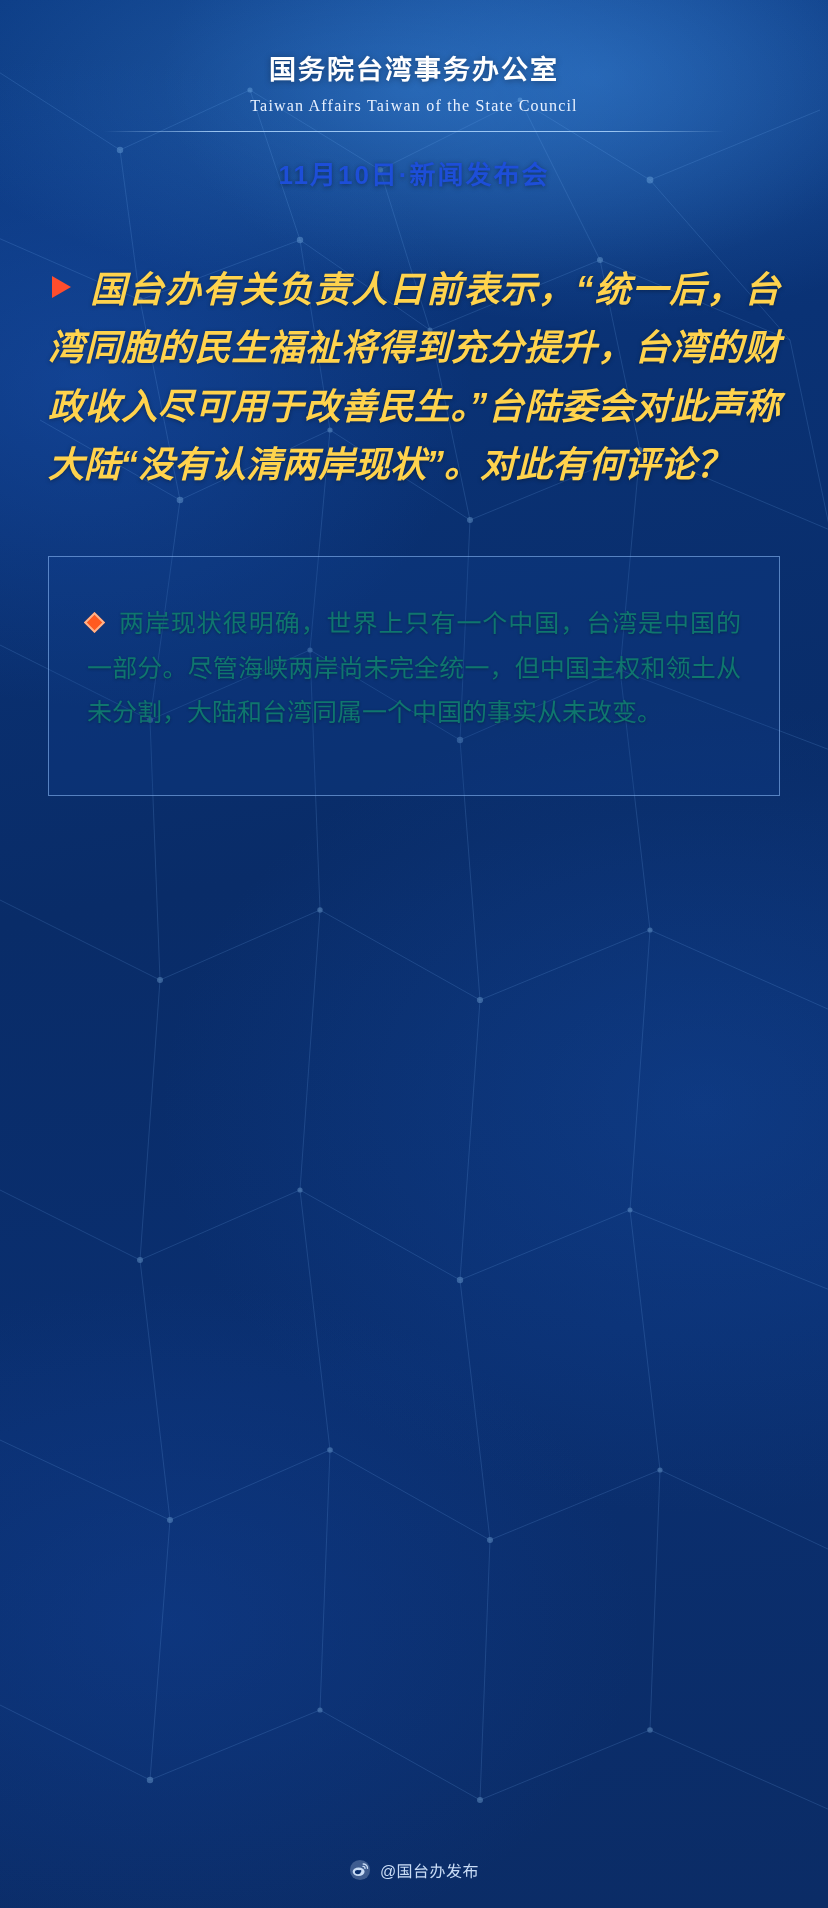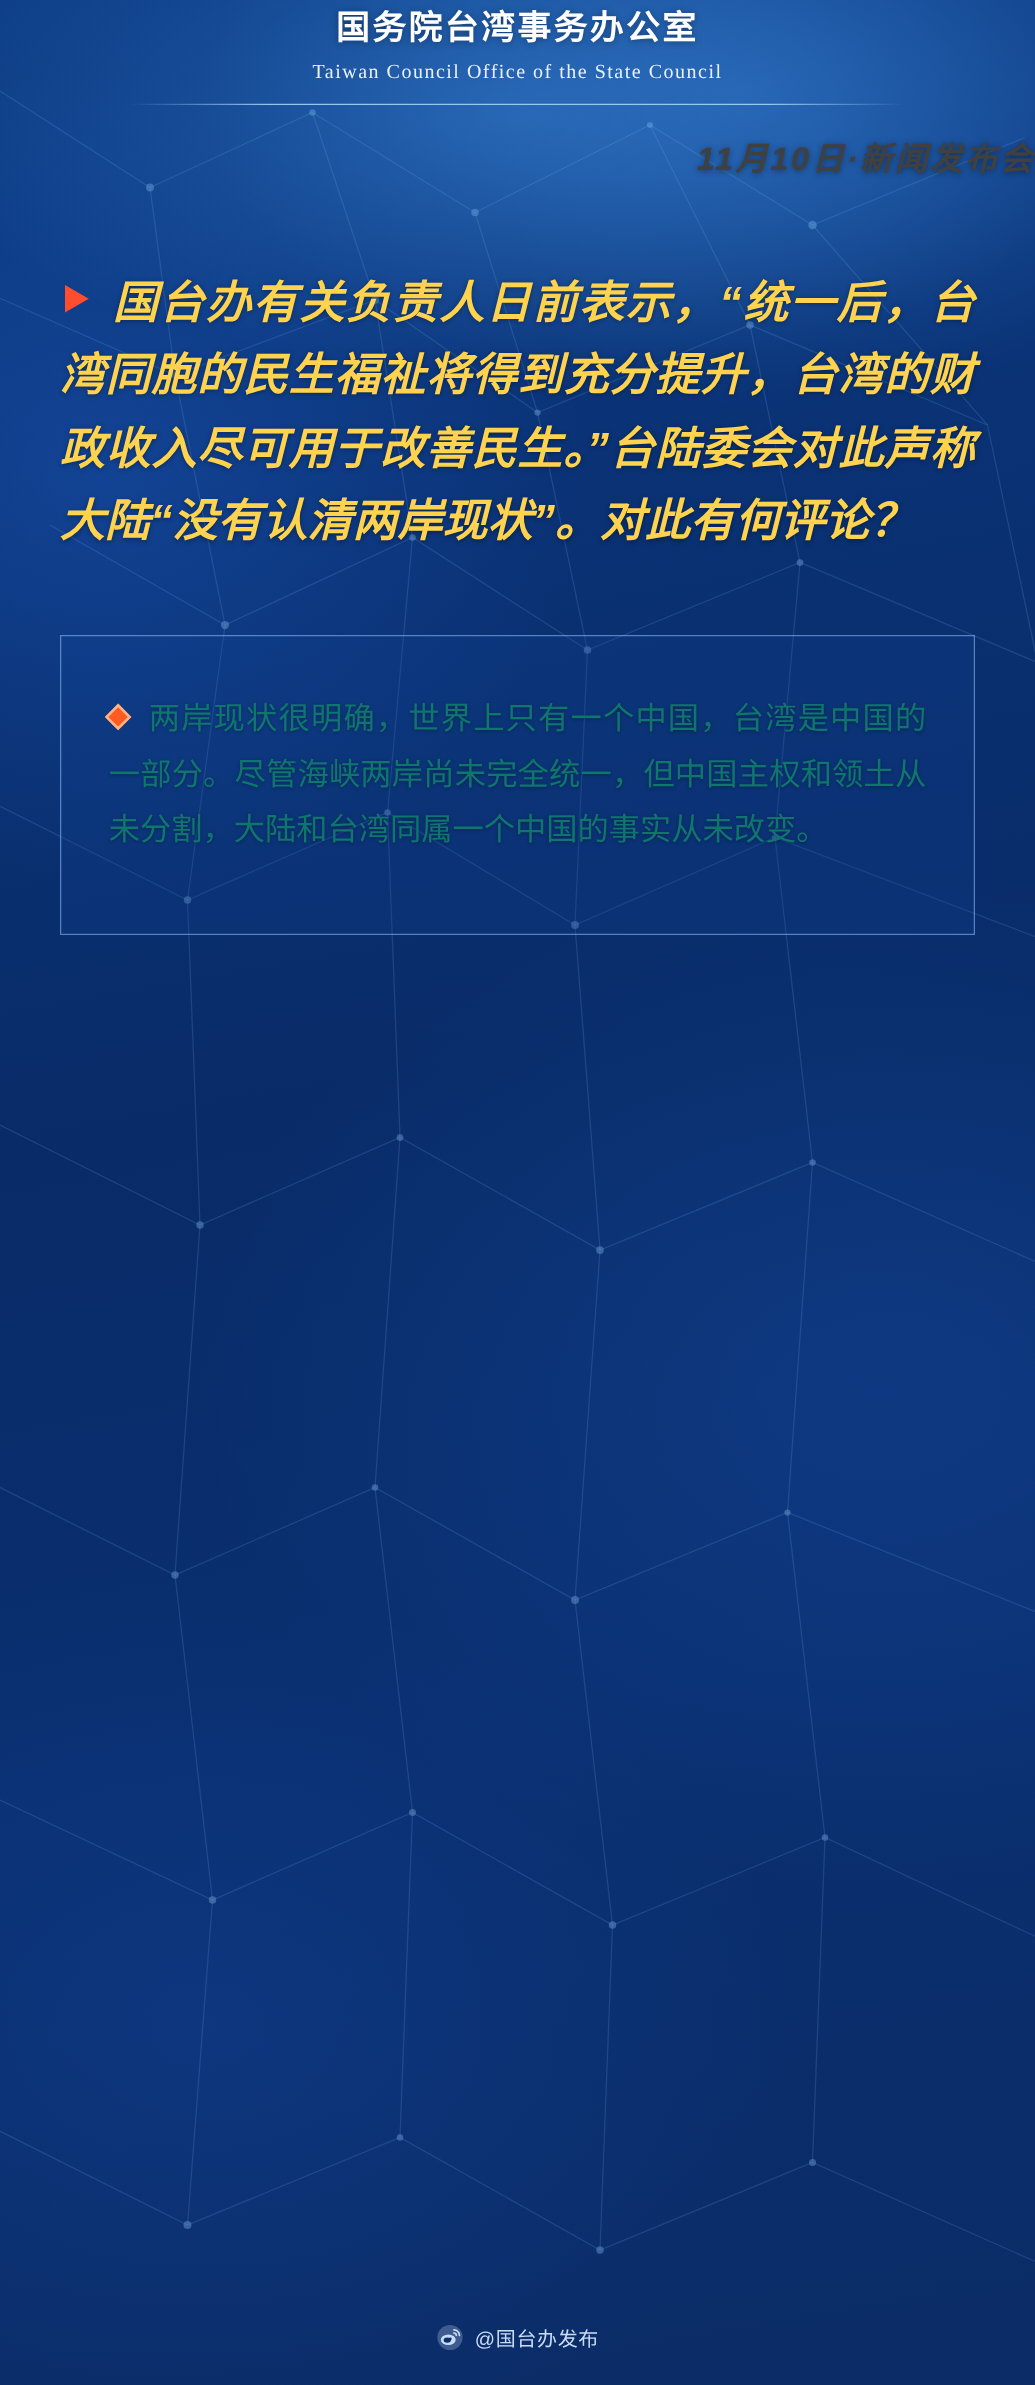--- a/index.html
+++ b/index.html
@@ -34,20 +34,21 @@
     top: -120px; left: 50%;
     transform: translateX(-50%);
     width: 1000px; height: 420px;
     background: radial-gradient(ellipse at center, rgba(80,170,255,0.30), rgba(0,0,0,0) 70%);
     pointer-events: none;
   }
 
   
   .header {
     position: relative;
+    padding-top: 48px;
     text-align: center;
     z-index: 3;
   }
   .header-cn {
     font-size: 27px;
     font-weight: bold;
     color: #ffffff;
     letter-spacing: 2px;
     text-shadow: 0 1px 6px rgba(0,0,0,0.35);
   }
@@ -59,27 +60,26 @@
     letter-spacing: 1.2px;
   }
   .header-rule {
     margin: 16px auto 0;
     width: 620px;
     height: 1px;
     background: linear-gradient(to right, rgba(150,200,255,0) 0%, rgba(175,215,255,0.85) 18%, rgba(175,215,255,0.85) 82%, rgba(150,200,255,0) 100%);
   }
   .subtitle {
     margin-top: 22px;
-    text-align: right;
+    text-align: center;
     font-size: 26px;
     font-weight: bold;
-    color: #404040;
+    color: #1d4ed8;
     letter-spacing: 2px;
     text-shadow: 0 1px 5px rgba(0,0,0,0.4);
-    font-style: italic;
   }
 
   
   .question {
     position: relative;
     z-index: 3;
     margin: 70px 48px 0 48px;
     font-size: 36px;
     line-height: 1.62;
     font-weight: bold;
@@ -200,21 +200,21 @@
       <circle cx="150" cy="1780" r="3.2"></circle>
     <circle cx="320" cy="1710" r="2.6"></circle>
       <circle cx="480" cy="1800" r="3"></circle>
     <circle cx="650" cy="1730" r="2.8"></circle>
   </g>
 </svg>
 <div id="bg-glow-top"></div>
 
 <div class="header">
   <div class="header-cn">国务院台湾事务办公室</div>
-  <div class="header-en">Taiwan Council Office of the State Council</div>
+  <div class="header-en">Taiwan Affairs Taiwan of the State Council</div>
   <div class="header-rule"></div>
   <div class="subtitle">11月10日·新闻发布会</div>
 </div>
 
 <div class="question">
   <span class="q-marker"></span><span>国台办有关负责人日前表示，“统一后，台湾同胞的民生福祉将得到充分提升，台湾的财政收入尽可用于改善民生。”台陆委会对此声称大陆“没有认清两岸现状”。对此有何评论？</span>
 </div>
 
 <div class="answer-panel">
   <p class="answer-para">

